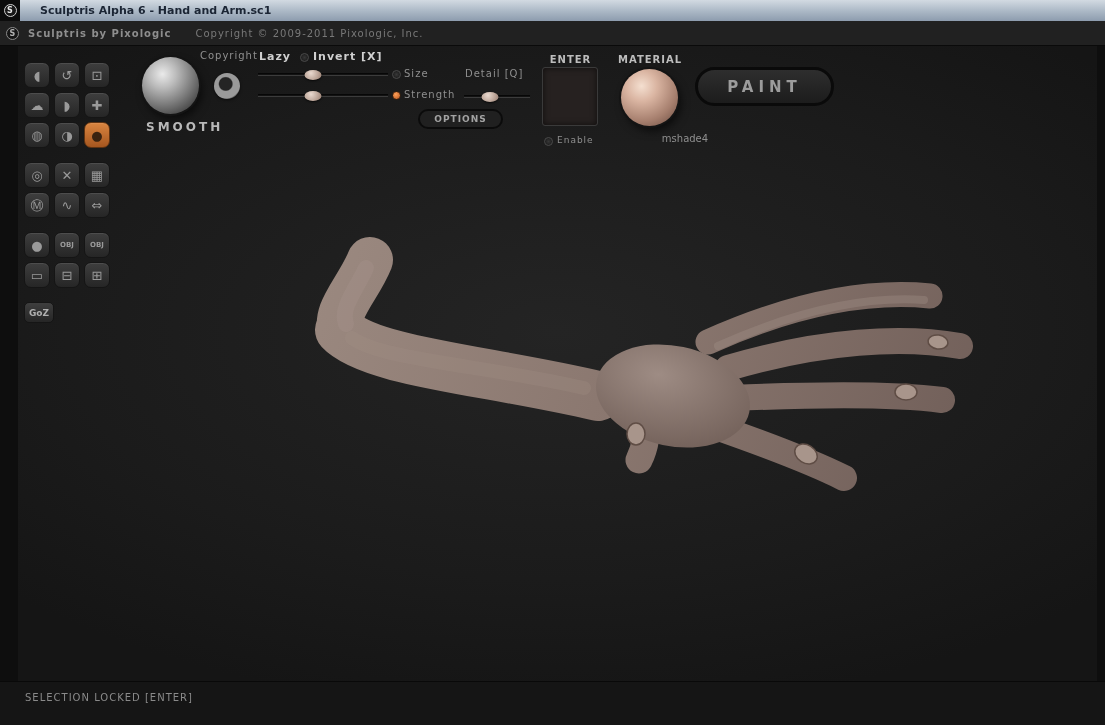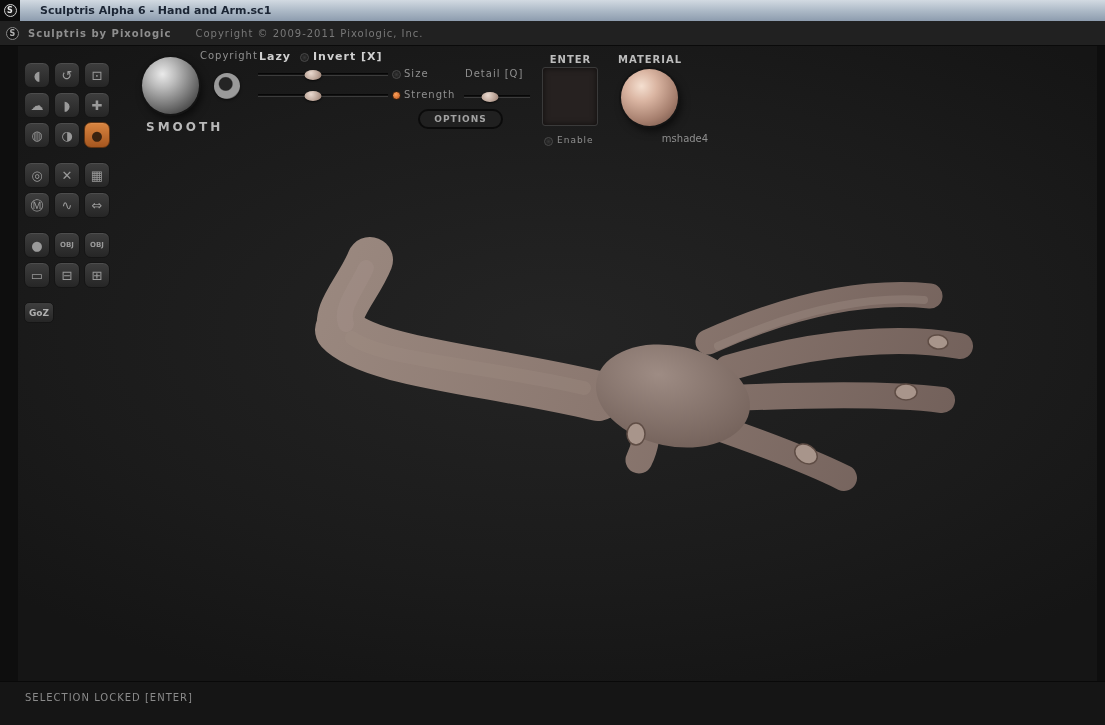--- a/index.html
+++ b/index.html
@@ -235,18 +235,19 @@
 
   <div class="tb section-label" style="left:542px; top:54px; width:57px;">ENTER</div>
   <div class="tb brush-square" style="left:542px; top:67px;"></div>
   <div class="tb radio" style="left:544px; top:137px;"></div>
   <div class="tb small-dim" style="left:557px; top:135px;">Enable</div>
 
   <div class="tb section-label" style="left:618px; top:54px; width:62px;">MATERIAL</div>
   <div class="tb sphere-material" style="left:621px; top:69px;"></div>
   <div class="tb material-name" style="left:618px; top:133px; width:62px;margin-left:36px;">mshade4</div>
 
+  <div class="tb paint-btn" style="left:695px; top:67px;">PAINT</div>
 
   <div class="statusbar">
     <div class="status-line">SELECTION LOCKED [ENTER]</div>
   </div>
 
 </div>
 
 </body></html>

